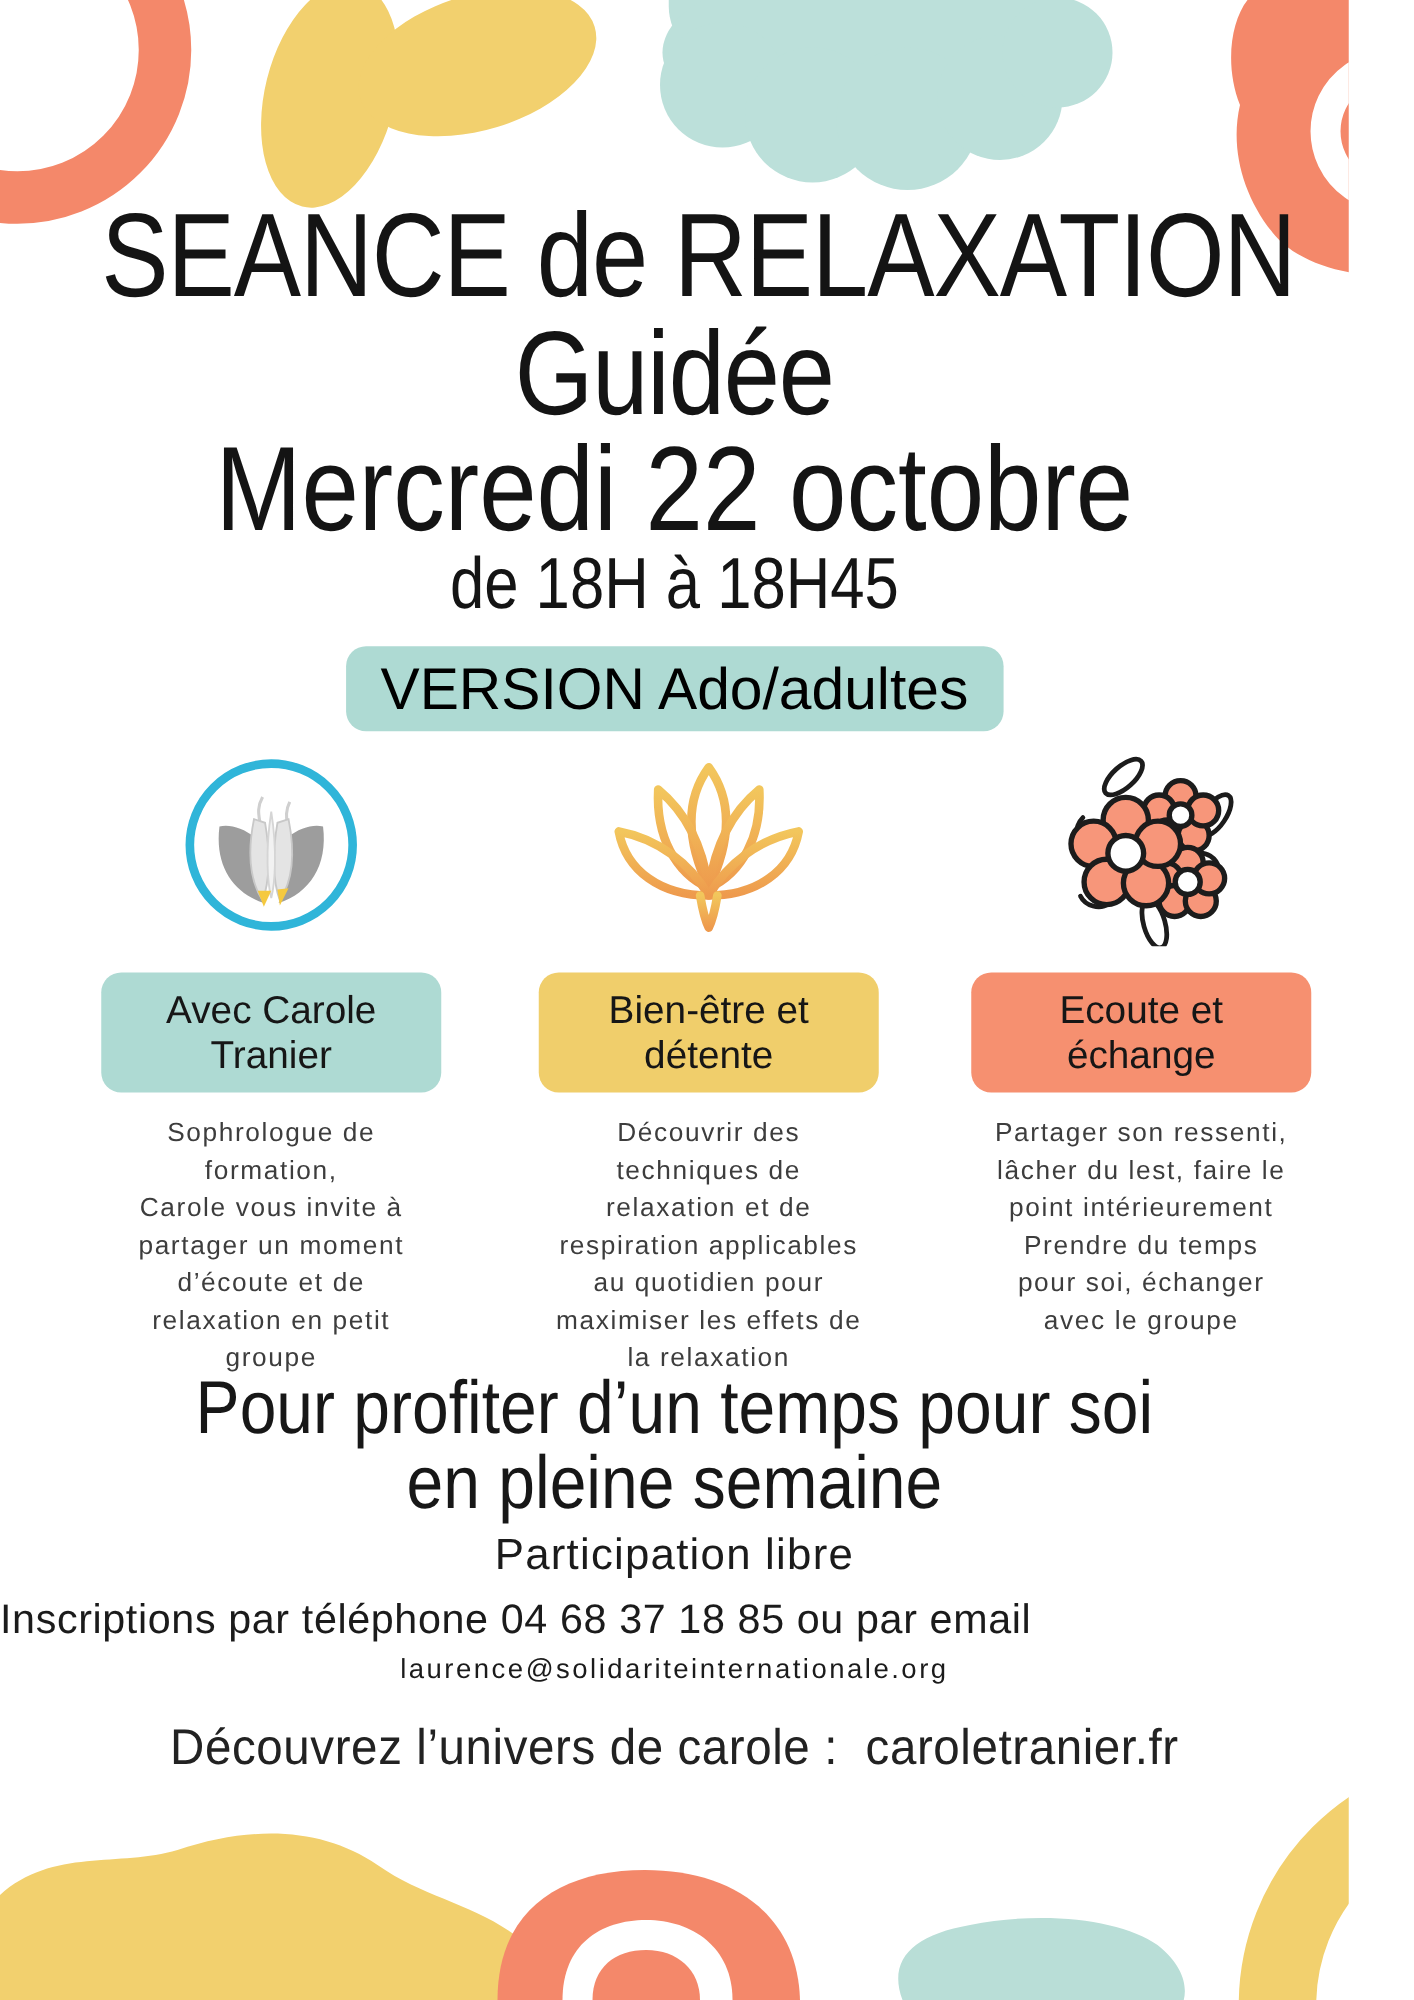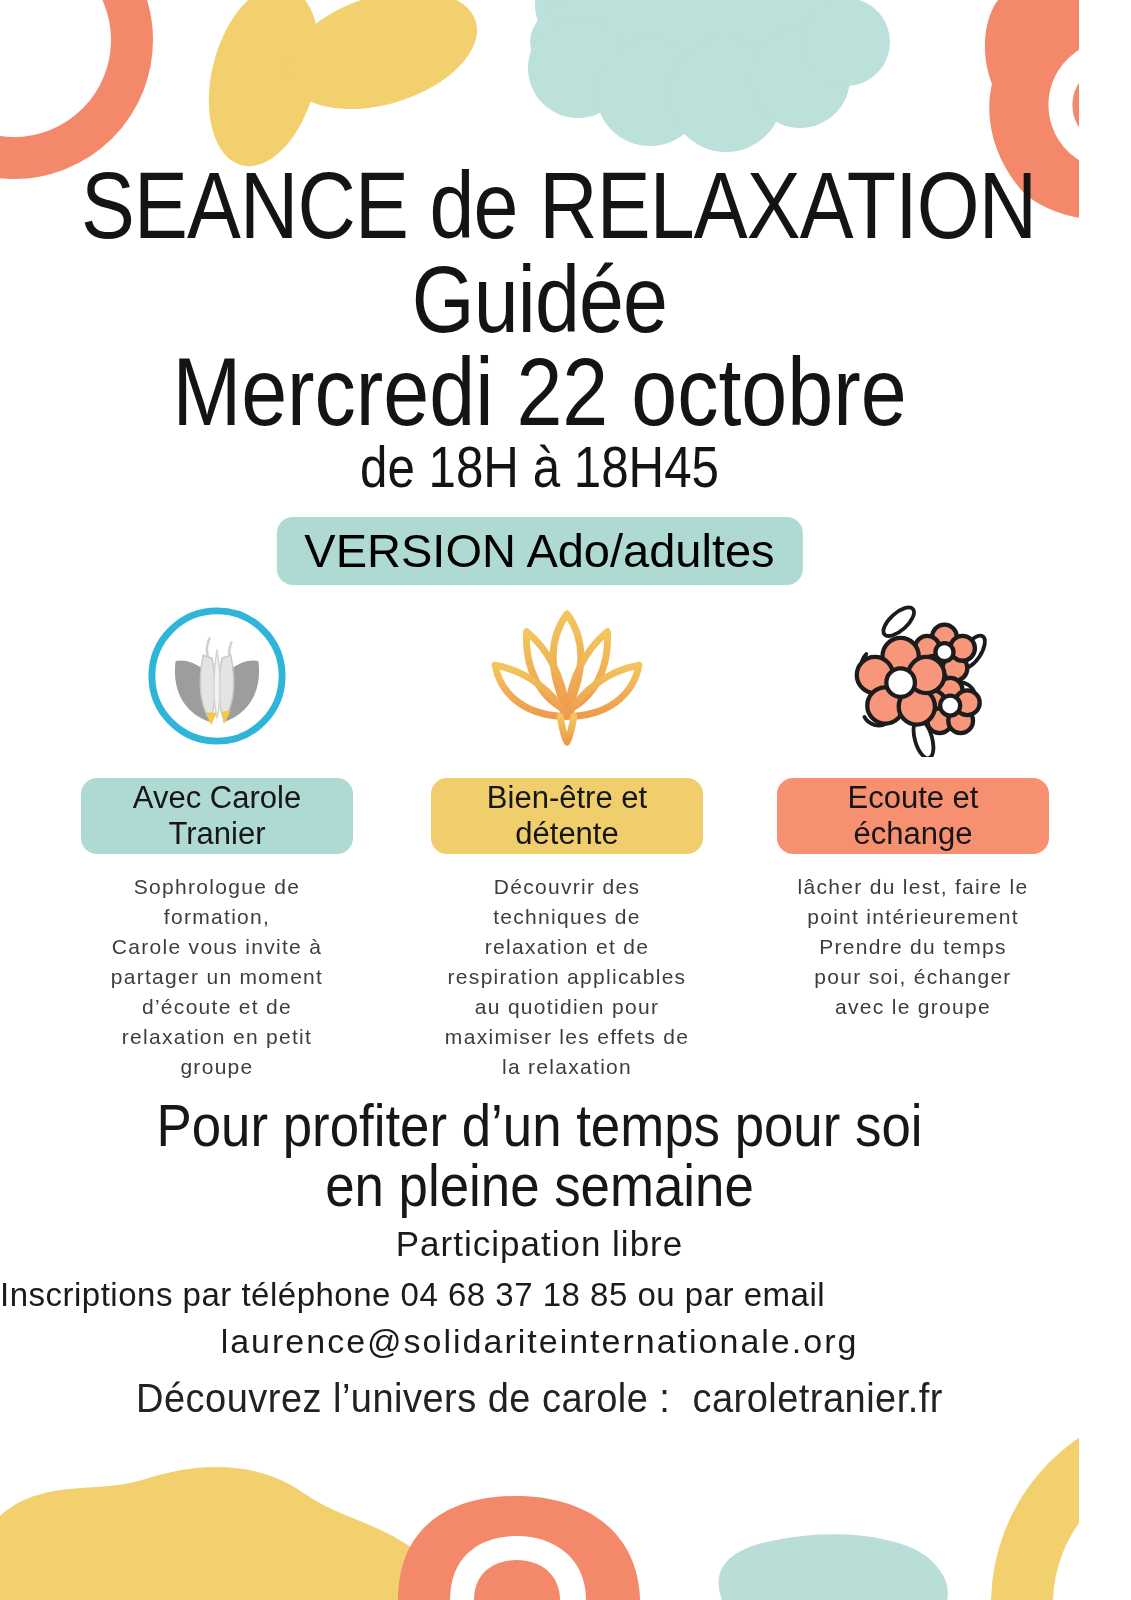--- a/index.html
+++ b/index.html
@@ -24,33 +24,33 @@
     background:#aedad3;border-radius:16px;padding:6px 28px;
     font-size:47px;line-height:1.2;white-space:nowrap;color:#000000;
   }
 
   .col{position:absolute;top:600px;width:310px;text-align:center;}
   .col1{left:62px;}
   .col2{left:412px;}
   .col3{left:758px;}
   .icon-wrap{height:152px;display:flex;align-items:center;justify-content:center;}
   .pill{
-    display:inline-block;border-radius:16px;padding:2px 20px;margin-top:26px;
+    display:inline-block;border-radius:16px;padding:12px 20px;margin-top:26px;
     font-size:31px;line-height:1.16;color:#161616;max-width:232px;
   }
   .col-text{margin-top:18px;font-size:21px;line-height:30px;letter-spacing:1.3px;color:#3d3d3d;}
 
   .tagline{position:absolute;left:0;right:0;top:1096px;text-align:center;
     font-size:60px;line-height:60px;transform:scaleX(.88);white-space:nowrap;color:#171717;}
   .participation{position:absolute;left:0;right:0;top:1224px;text-align:center;
     font-size:35px;letter-spacing:1px;color:#1b1b1b;}
   .inscriptions{position:absolute;left:0;right:0;top:1276px;text-align:left;
     font-size:33px;letter-spacing:.5px;color:#1b1b1b;white-space:nowrap;}
   .email{position:absolute;left:0;right:0;top:1322px;text-align:center;
-    font-size:34px;letter-spacing:2px;color:#1b1b1b;}
+    font-size:22px;letter-spacing:2px;color:#1b1b1b;}
   .discover{position:absolute;left:0;right:0;top:1376px;text-align:center;
     font-size:40px;letter-spacing:.5px;transform:scaleX(.95);white-space:pre;color:#222;}
 </style>
 </head>
 <body>
 
 <div class="page">
 
   <svg class="decor" viewBox="0 0 1131 1600" aria-hidden="true">
 
@@ -188,20 +188,21 @@
           </g>
           <g stroke="#1c1c1c" stroke-width="4.5" fill="#ffffff">
             <circle cx="72" cy="92" r="15"></circle>
             <circle cx="118" cy="60" r="9.5"></circle>
             <circle cx="124" cy="116" r="10.5"></circle>
           </g>
         </svg>
       </div>
       <div class="pill" style="background: rgb(246, 144, 112);">Ecoute et échange</div>
       <div class="col-text">
+        <div>Partager son ressenti,</div>
         <div>lâcher du lest, faire le</div>
         <div>point intérieurement</div>
         <div>Prendre du temps</div>
         <div>pour soi, échanger</div>
         <div>avec le groupe</div>
       </div>
     </div>
 
     <div class="tagline">
       <div>Pour profiter d’un temps pour soi</div>

